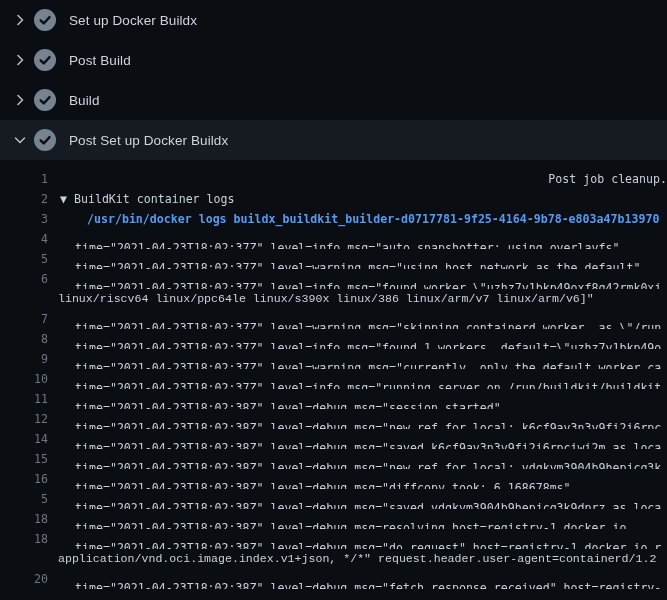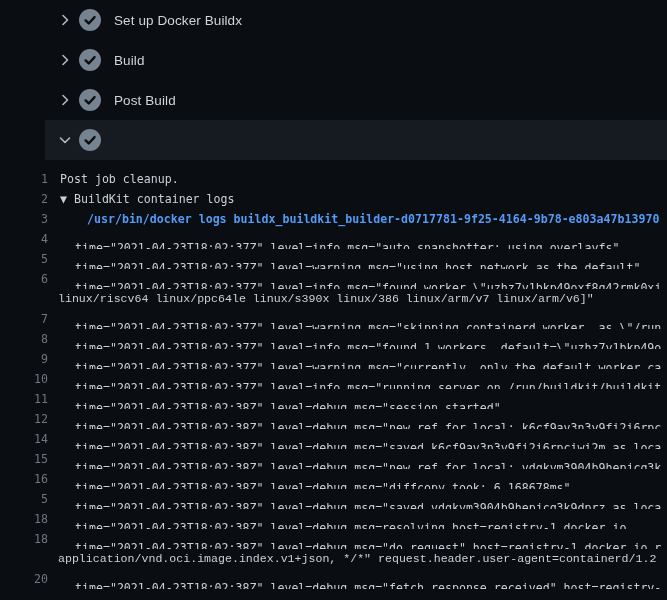--- a/index.html
+++ b/index.html
@@ -20,21 +20,20 @@
     font-family:"Liberation Sans","DejaVu Sans",sans-serif;
   }
   
   .steps{width:100%;}
   .step-row{
     height:40px;
     display:flex;
     align-items:center;
     padding-left:12px;
     cursor:pointer;
-    margin-left:45px;
   }
   .step-row.expanded{background:var(--expanded-header-bg);}
   .chev{
     width:16px;height:16px;
     display:flex;align-items:center;justify-content:center;
     color:var(--chevron);
     flex:0 0 16px;
   }
   .status{
     width:22px;height:22px;
@@ -64,21 +63,21 @@
   }
   .num{
     flex:0 0 48px;
     width:48px;
     text-align:right;
     color:var(--line-number);
     cursor:pointer;
     user-select:none;
   }
   .txt{overflow:hidden;flex:1 1 auto;}
-  .txt.plain{padding-left:12px;}
+  .txt.plain{padding-left:12px;text-align:right;}
   .txt.group{padding-left:12px;cursor:pointer;}
   .txt.log{padding-left:27px;}
   .txt.command{padding-left:39px;color:var(--command-text);font-weight:bold;}
   .txt.wrap{padding-left:10px;font-family:Liberation Mono, monospace;}
 </style>
 </head>
 <body>
 
 <div class="steps" id="steps">
     <div class="step-row">
@@ -100,48 +99,49 @@
         <svg viewBox="0 0 16 16" width="16" height="16">
           <path d="M6 3.5 L10.5 8 L6 12.5" fill="none" stroke="currentColor" stroke-width="1.6" stroke-linecap="round" stroke-linejoin="round"></path>
         </svg>
       </span>
       <span class="status">
         <svg viewBox="0 0 16 16" width="22" height="22">
           <circle cx="8" cy="8" r="8" fill="var(--check-circle)"></circle>
           <path d="M4.8 8.3 L7.1 10.5 L11.3 5.9" fill="none" stroke="var(--check-mark)" stroke-width="1.7" stroke-linecap="round" stroke-linejoin="round"></path>
         </svg>
       </span>
-      <span class="step-label">Build</span>
+      <span class="step-label">Post Build</span>
     </div>
     <div class="step-row">
       <span class="chev">
         <svg viewBox="0 0 16 16" width="16" height="16">
           <path d="M6 3.5 L10.5 8 L6 12.5" fill="none" stroke="currentColor" stroke-width="1.6" stroke-linecap="round" stroke-linejoin="round"></path>
         </svg>
       </span>
       <span class="status">
         <svg viewBox="0 0 16 16" width="22" height="22">
           <circle cx="8" cy="8" r="8" fill="var(--check-circle)"></circle>
           <path d="M4.8 8.3 L7.1 10.5 L11.3 5.9" fill="none" stroke="var(--check-mark)" stroke-width="1.7" stroke-linecap="round" stroke-linejoin="round"></path>
         </svg>
       </span>
-      <span class="step-label">Post Build</span>
+      <span class="step-label">Build</span>
     </div>
     <div class="step-row expanded">
       <span class="chev">
         <svg viewBox="0 0 16 16" width="16" height="16">
           <path d="M3.5 6 L8 10.5 L12.5 6" fill="none" stroke="currentColor" stroke-width="1.6" stroke-linecap="round" stroke-linejoin="round"></path>
         </svg>
       </span>
       <span class="status">
         <svg viewBox="0 0 16 16" width="22" height="22">
           <circle cx="8" cy="8" r="8" fill="var(--check-circle)"></circle>
           <path d="M4.8 8.3 L7.1 10.5 L11.3 5.9" fill="none" stroke="var(--check-mark)" stroke-width="1.7" stroke-linecap="round" stroke-linejoin="round"></path>
         </svg>
       </span>
+      <span class="step-label">Post Set up Docker Buildx</span>
     </div>
   </div>
 <div class="log" id="log">
     <div class="log-row"><span class="num">1</span><span class="txt plain">Post job cleanup.</span></div>
     <div class="log-row"><span class="num">2</span><span class="txt group">▼ BuildKit container logs</span></div>
     <div class="log-row"><span class="num">3</span><span class="txt command">/usr/bin/docker logs buildx_buildkit_builder-d0717781-9f25-4164-9b78-e803a47b13970</span></div>
     <div class="log-row"><span class="num">4</span><span class="txt log">time="2021-04-23T18:02:37Z" level=info msg="auto snapshotter: using overlayfs"</span></div>
     <div class="log-row"><span class="num">5</span><span class="txt log">time="2021-04-23T18:02:37Z" level=warning msg="using host network as the default"</span></div>
     <div class="log-row"><span class="num">6</span><span class="txt log">time="2021-04-23T18:02:37Z" level=info msg="found worker \"uzhz7y1bkp49oxf8q42rmk0xj</span></div>
     <div class="log-row"><span class="num"></span><span class="txt wrap">linux/riscv64 linux/ppc64le linux/s390x linux/386 linux/arm/v7 linux/arm/v6]"</span></div>

